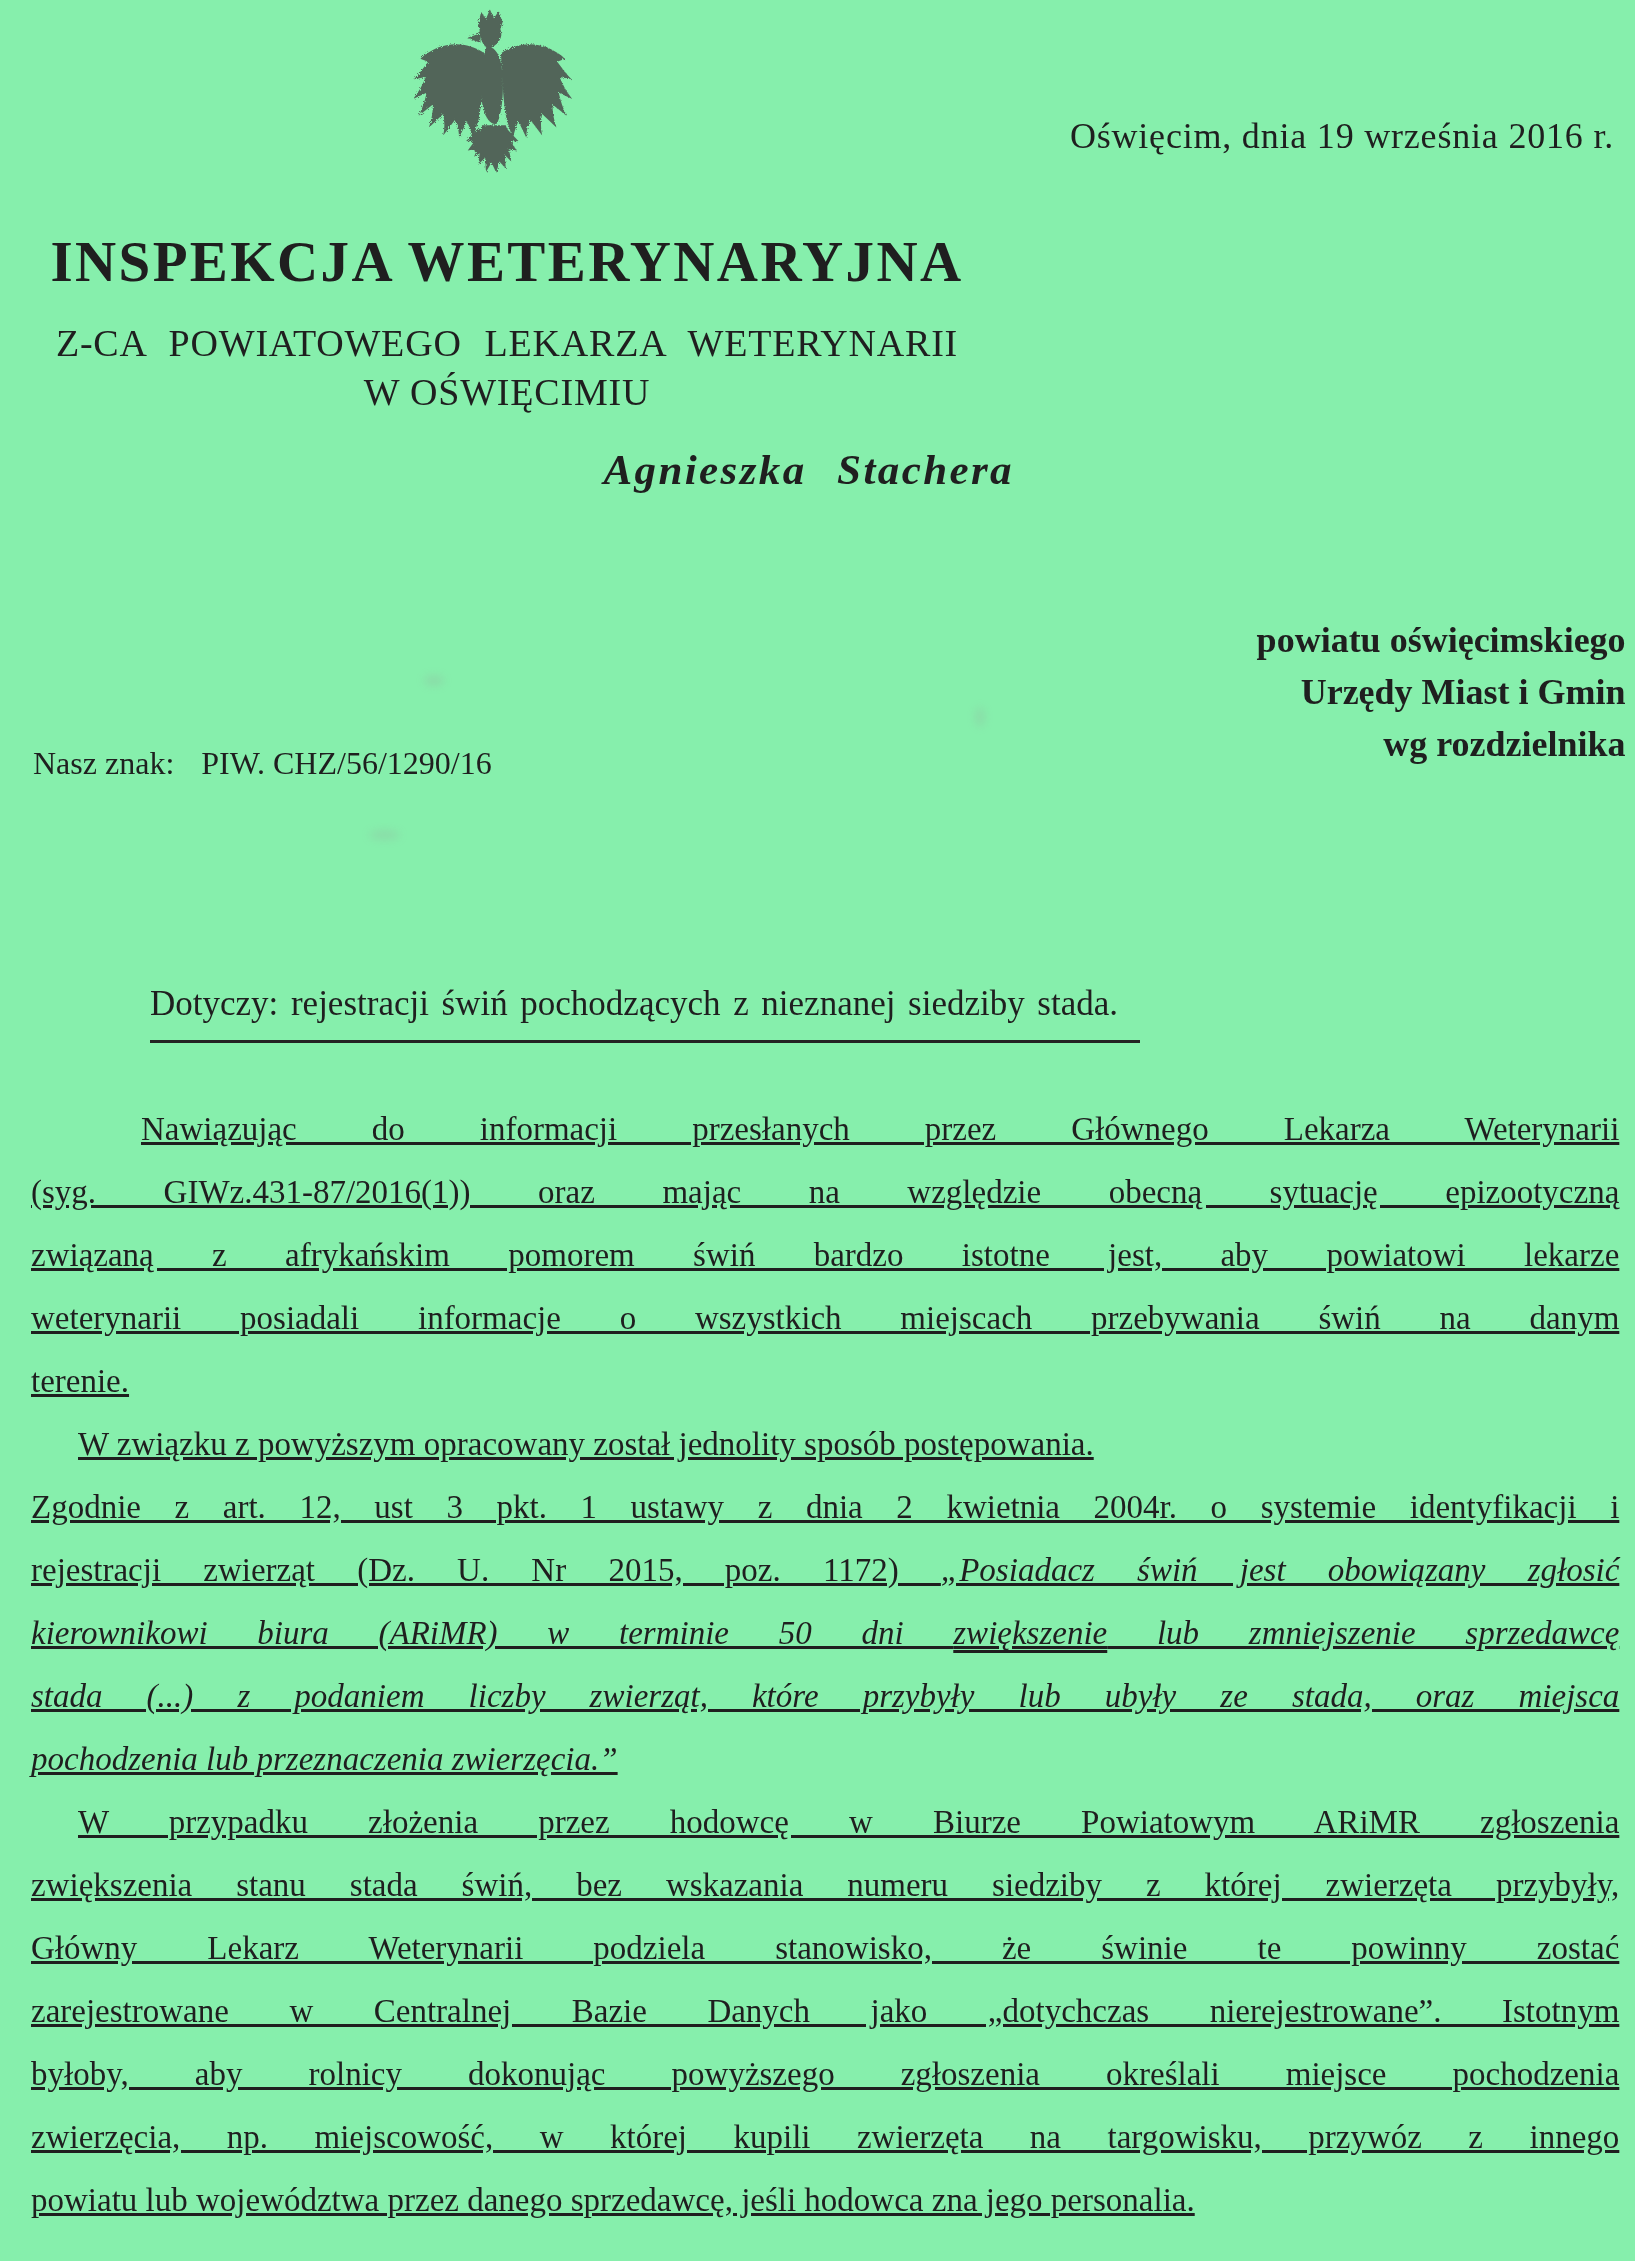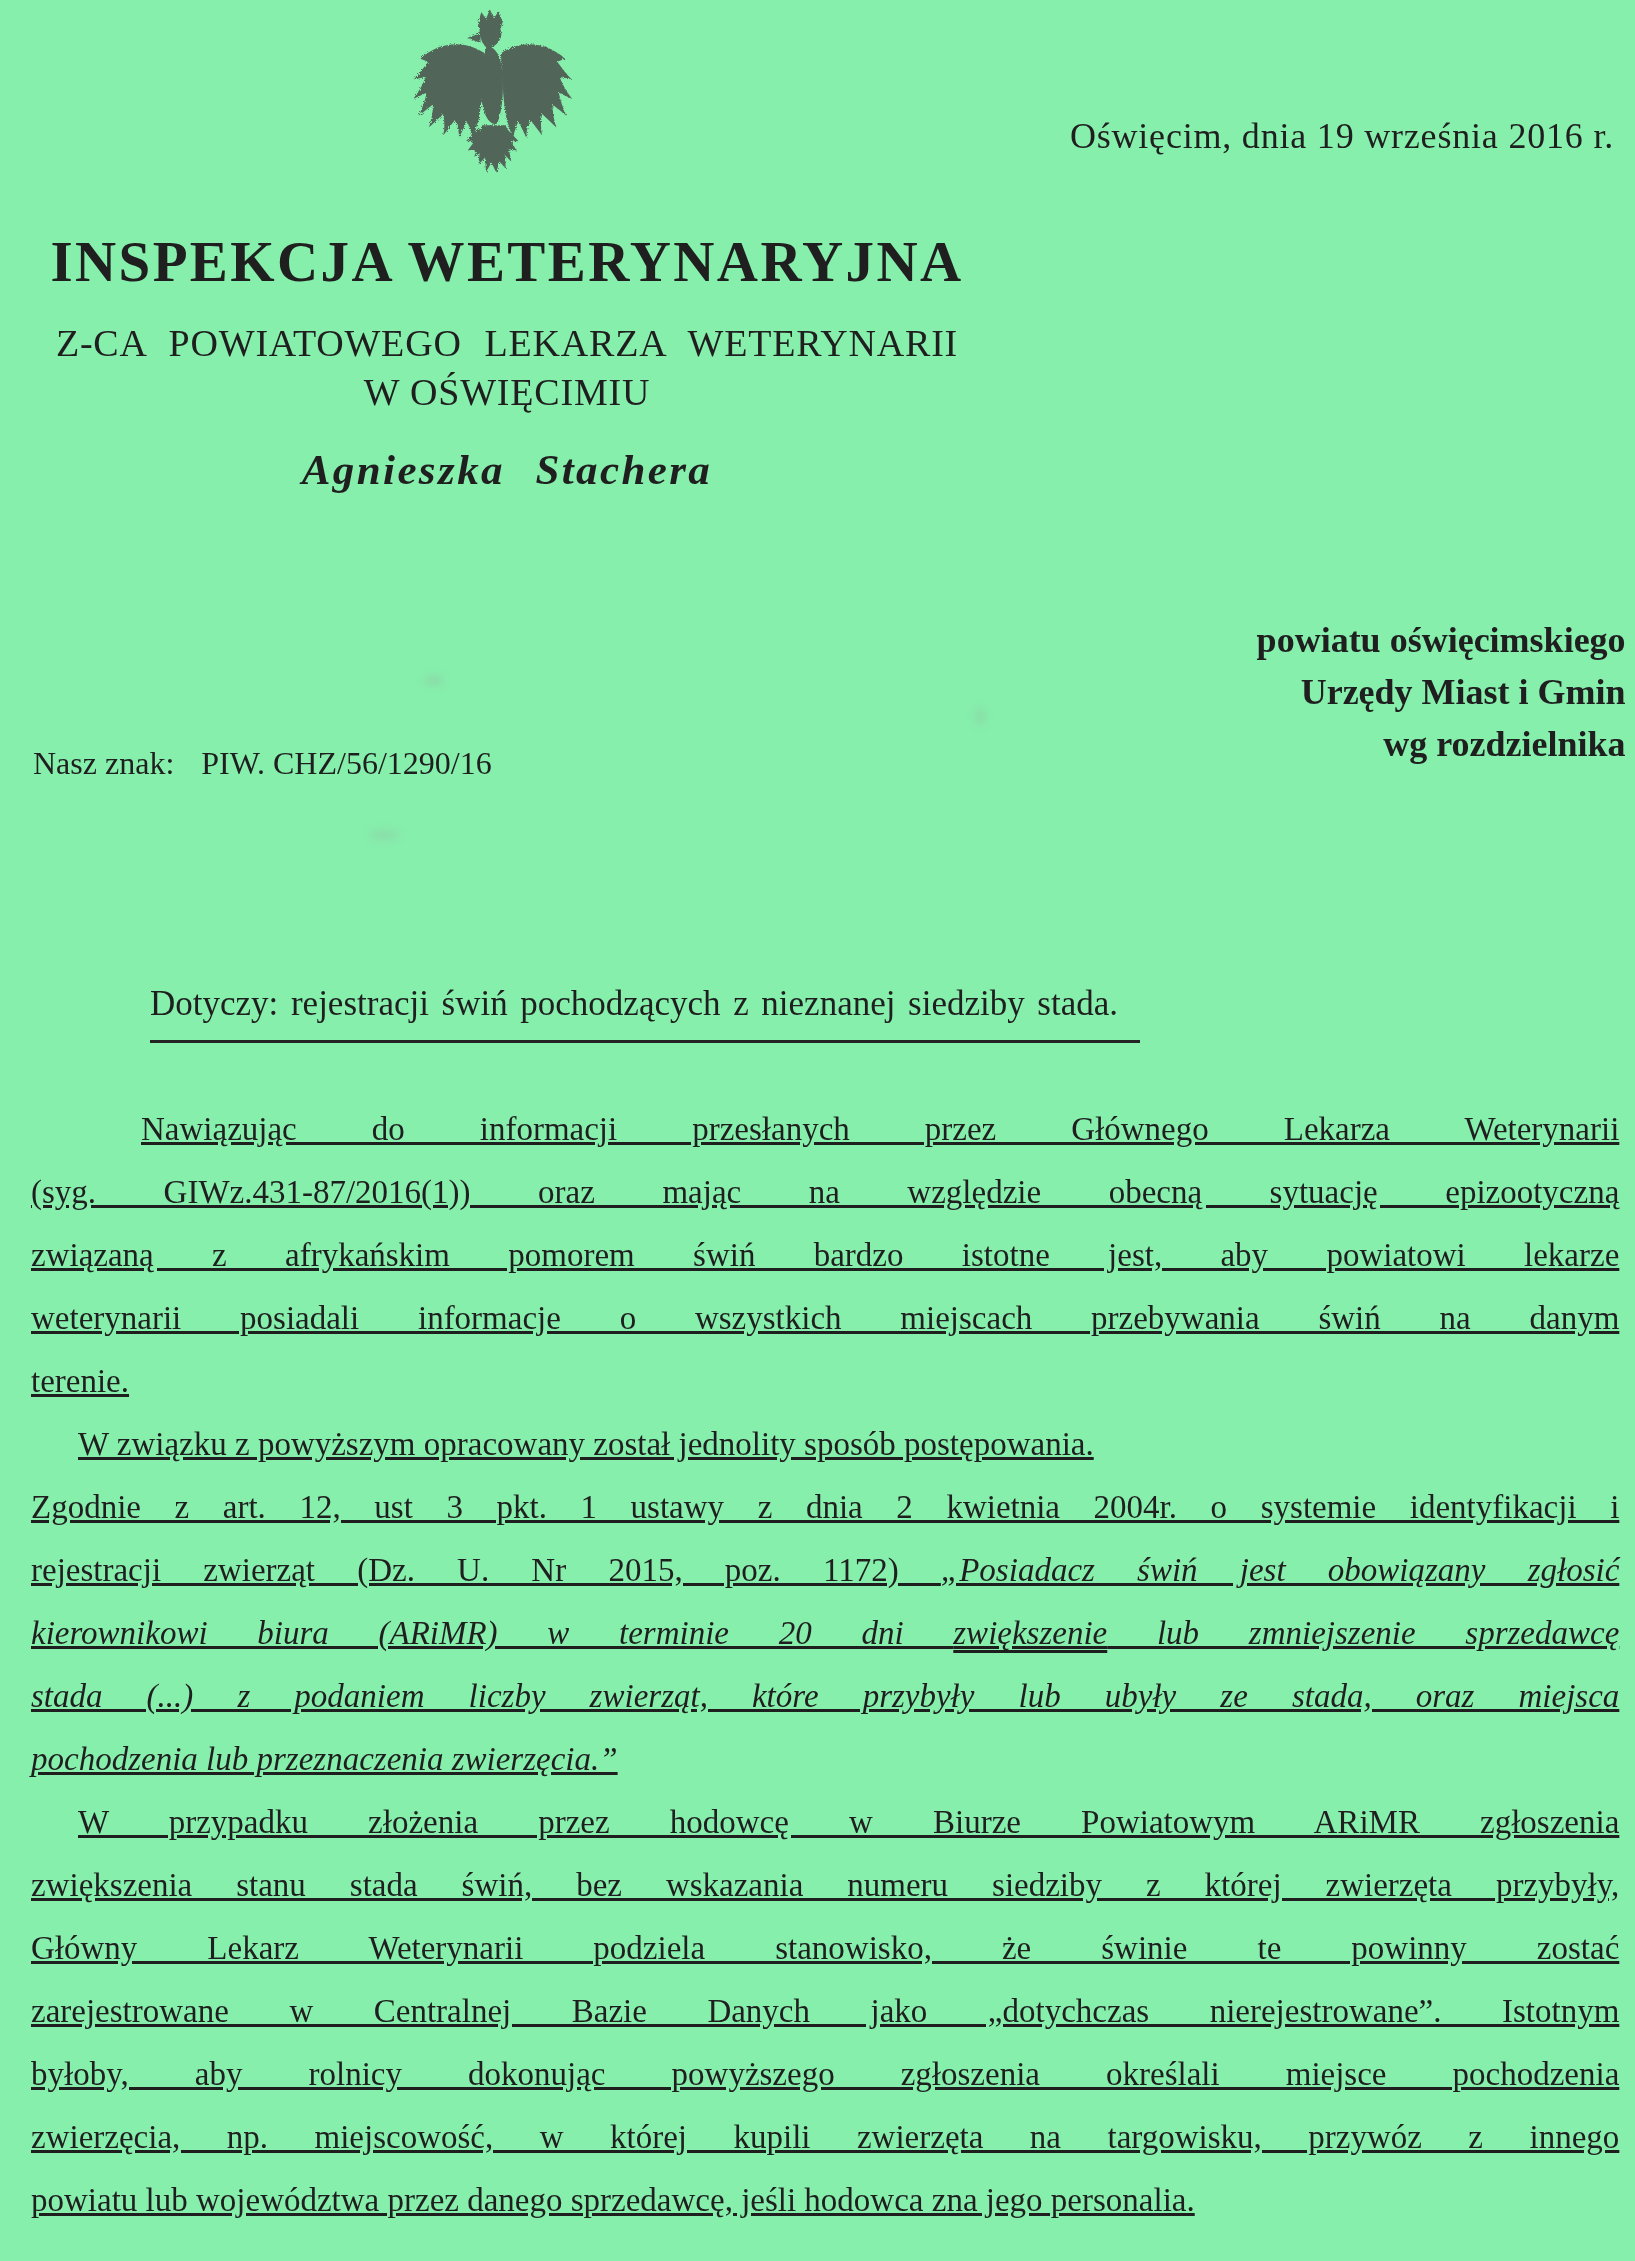--- a/index.html
+++ b/index.html
@@ -55,20 +55,21 @@
     font-size: 38px;
     letter-spacing: 0.8px;
   }
   .signatory {
     margin-top: 31px;
     font-size: 43px;
     font-weight: bold;
     font-style: italic;
     letter-spacing: 2.4px;
     word-spacing: 17.3px;
+    text-align: right;
   }
 
   
   .addressee {
     position: absolute;
     top: 614px; right: 9.4px;
     text-align: right;
     font-weight: bold;
     font-size: 36px;
     line-height: 52px;
@@ -182,21 +183,21 @@
 
   <div class="body-text">
     <div class="line just indent-lg"><span>Nawiązując do informacji przesłanych przez Głównego Lekarza Weterynarii</span></div>
     <div class="line just"><span>(syg. GIWz.431-87/2016(1)) oraz mając na względzie obecną sytuację epizootyczną</span></div>
     <div class="line just"><span>związaną z afrykańskim pomorem świń bardzo istotne jest, aby powiatowi lekarze</span></div>
     <div class="line just"><span>weterynarii posiadali informacje o wszystkich miejscach przebywania świń na danym</span></div>
     <div class="line"><span>terenie.</span></div>
     <div class="line indent-sm"><span>W związku z powyższym opracowany został jednolity sposób postępowania.</span></div>
     <div class="line just"><span>Zgodnie z art. 12, ust 3 pkt. 1 ustawy z dnia 2 kwietnia 2004r. o systemie identyfikacji i</span></div>
     <div class="line just"><span>rejestracji zwierząt (Dz. U. Nr 2015, poz. 1172) </span><span class="it">„Posiadacz świń jest obowiązany zgłosić</span></div>
-    <div class="line just it"><span>kierownikowi biura (ARiMR) w terminie 20 dni </span><span class="u">zwiększenie</span><span> lub zmniejszenie sprzedawcę</span></div>
+    <div class="line just it"><span>kierownikowi biura (ARiMR) w terminie 50 dni </span><span class="u">zwiększenie</span><span> lub zmniejszenie sprzedawcę</span></div>
     <div class="line just it"><span>stada (...) z podaniem liczby zwierząt, które przybyły lub ubyły ze stada, oraz miejsca</span></div>
     <div class="line it"><span>pochodzenia lub przeznaczenia zwierzęcia.”</span></div>
     <div class="line just indent-sm"><span>W przypadku złożenia przez hodowcę w Biurze Powiatowym ARiMR zgłoszenia</span></div>
     <div class="line just"><span>zwiększenia stanu stada świń, bez wskazania numeru siedziby z której zwierzęta przybyły,</span></div>
     <div class="line just"><span>Główny Lekarz Weterynarii podziela stanowisko, że świnie te powinny zostać</span></div>
     <div class="line just"><span>zarejestrowane w Centralnej Bazie Danych jako „dotychczas nierejestrowane”. Istotnym</span></div>
     <div class="line just"><span>byłoby, aby rolnicy dokonując powyższego zgłoszenia określali miejsce pochodzenia</span></div>
     <div class="line just"><span>zwierzęcia, np. miejscowość, w której kupili zwierzęta na targowisku, przywóz z innego</span></div>
     <div class="line"><span>powiatu lub województwa przez danego sprzedawcę, jeśli hodowca zna jego personalia.</span></div>
   </div>

